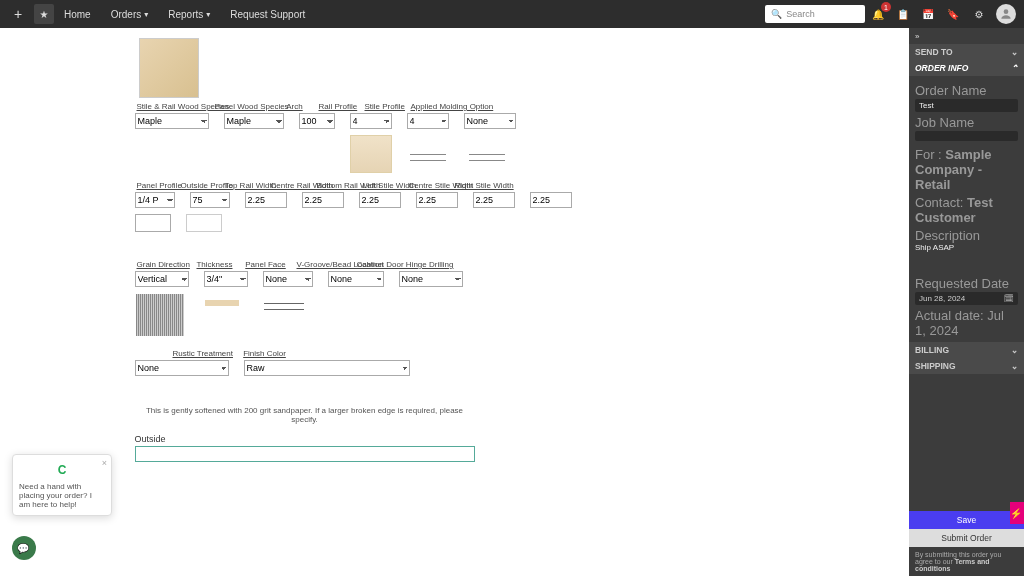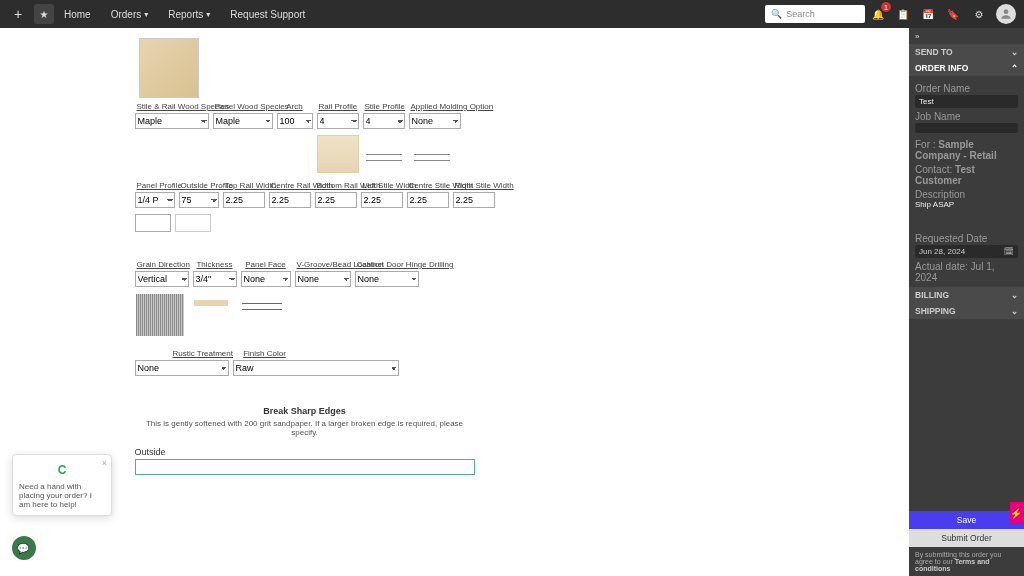--- a/index.html
+++ b/index.html
@@ -16,21 +16,21 @@
 .topbar .badge { position: absolute; top: -1px; right: -1px; background: #c33; color: #fff; border-radius: 50%; width: 10px; height: 10px; font-size: 7px; display: flex; align-items: center; justify-content: center; }
 .topbar .avatar { width: 20px; height: 20px; border-radius: 50%; background: #ddd; margin-left: 6px; display: flex; align-items: center; justify-content: center; }
 
 .page { display: flex; height: calc(576px - 28px); }
 .main { flex: 1; overflow-y: auto; padding: 10px 0 20px 0; position: relative; }
 .form-area { width: 640px; margin: 0 auto; }
 
 .product-img { width: 60px; height: 60px; background: linear-gradient(135deg,#e8d4b0,#d8c090); border: 1px solid #ccc; margin-left: 4px; margin-bottom: 4px; }
 
 .label-row { display: flex; gap: 4px; margin-top: 3px; }
-.control-row { display: flex; gap: 4px; margin-top: 2px; }
+.control-row { display: flex; gap: 15px; margin-top: 2px; }
 .lbl { font-size: 8px; color: #444; text-decoration: underline; text-align: center; white-space: nowrap; padding: 0 2px; }
 select, input[type=text] { height: 16px; border: 1px solid #aaa; font-size: 9px; padding: 0 2px; background: #fff; }
 select { appearance: none; padding-right: 14px; background-image: linear-gradient(45deg, transparent 50%, #555 50%), linear-gradient(135deg,#555 50%, transparent 50%); background-position: right 4px center, right 1px center; background-size: 3px 3px,3px 3px; background-repeat: no-repeat; }
 
 .thumb { width: 42px; height: 38px; border: 1px solid #fff; margin-top: 4px; display: flex; align-items: center; justify-content: center; }
 .thumb.wood { background: linear-gradient(#f0e2c8,#e6d4b4); border: 1px solid #e0d0a8; }
 .thumb.line { background: #fff; }
 .thumb.line::before { content: ""; width: 36px; height: 1px; background: #888; box-shadow: 0 6px 0 #888; }
 .thumb.rect { border: 1px solid #aaa; background: #fff; }
 .thumb.grain { background: repeating-linear-gradient(90deg,#888,#888 1px,#ccc 1px,#ccc 2px); }
@@ -43,23 +43,23 @@
 .break-sharp .chk-row { font-size: 8px; display:flex; gap:4px; justify-content:center; align-items:center; }
 .break-sharp p { font-size:8px; color:#555; margin-top:2px; }
 
 .comments { margin-top: 10px; }
 .comments label { font-size: 9px; display:block; margin-bottom:2px; }
 .comments input { width: 340px; border: 1px solid #5a9; }
 
 .rpanel { width: 115px; background: #3c3c3c; color: #ccc; font-size:8px; display:flex; flex-direction:column; position:relative; }
 .rpanel .collapse { height:16px; display:flex; align-items:center; justify-content:flex-start; padding-left:6px; color:#ddd; }
 .rpanel .sec-head { background:#4a4a4a; padding:3px 6px; font-size:8.5px; font-weight:bold; cursor:pointer; display:flex; justify-content:space-between; align-items:center; }
-.rpanel .sec-head.active { color:#fff; }
+.rpanel .sec-head.active { color:#fff;font-style:italic; }
 .rpanel .sec-body { padding: 4px 6px; font-size:8px; }
-.rpanel .field-lbl { color:#999; font-size:10px; margin-top:3px; }
+.rpanel .field-lbl { color:#999; font-size:13px; margin-top:3px; }
 .rpanel .field-val { color:#eee; font-size:8px; }
 .rpanel .input-look { background:#2a2a2a; padding:2px 4px; border-radius:2px; margin-top:1px; }
 .rpanel .date-row { background:#2a2a2a; padding:2px 4px; border-radius:2px; display:flex; justify-content:space-between; align-items:center; margin-top:1px; }
 .rpanel .bottom { margin-top:auto; }
 .rpanel .btn { height:18px; display:flex; align-items:center; justify-content:center; font-size:8.5px; cursor:pointer; }
 .rpanel .btn.save { background:#4a3df0; color:#fff; }
 .rpanel .btn.submit { background:#ddd; color:#333; }
 .rpanel .bolt { position:absolute; right:0; bottom:52px; width:14px; height:22px; background:#e5007a; color:#fff; display:flex; align-items:center; justify-content:center; font-size:10px; }
 .rpanel .terms { padding:4px 6px; font-size:7px; color:#aaa; }
 .rpanel .terms b { color:#ccc; }
@@ -183,21 +183,20 @@
         <div style="width:32px"></div>
         <div class="lbl" style="width:60px">Rustic Treatment</div>
         <div class="lbl" style="width:60px">Finish Color</div>
       </div>
       <div class="control-row">
         <select style="width:94px"><option>None</option></select>
         <select style="width:166px"><option>Raw</option></select>
       </div>
 
       <div class="break-sharp" style="width:340px">
-        <h4>Break Sharp Edges</h4>
         <p>This is gently softened with 200 grit sandpaper. If a larger broken edge is required, please specify.</p>
       </div>
 
       <div class="comments">
         <label>Outside</label>
         <input type="text" value="" style="">
       </div>
     </div>
   </div>
 

